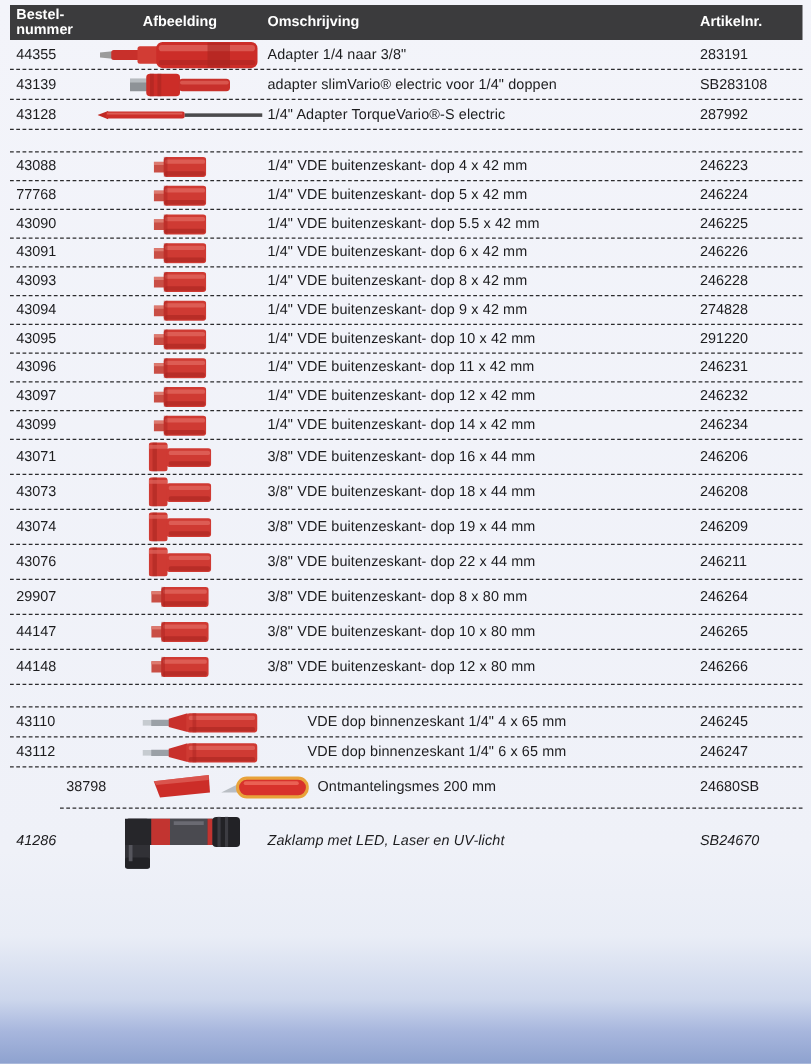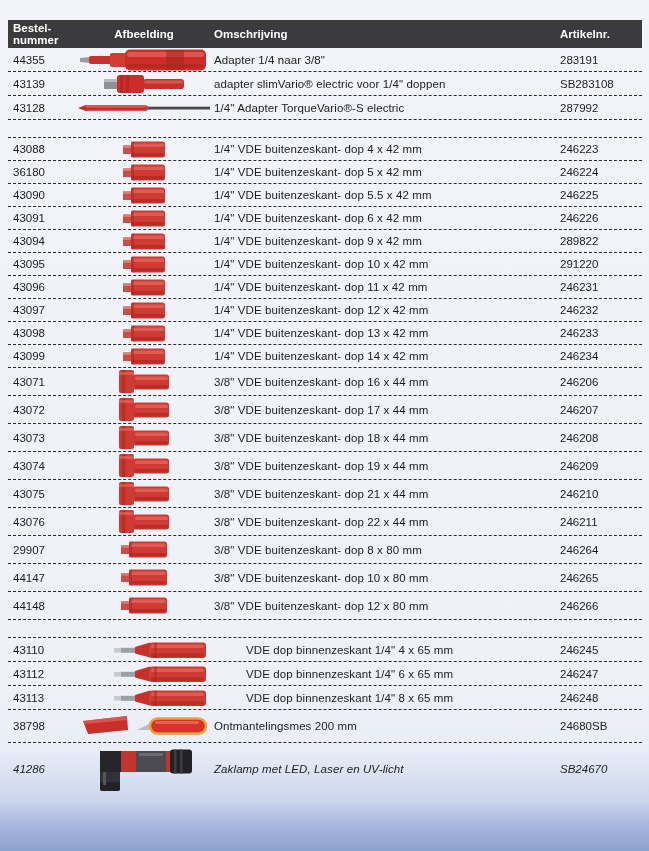--- a/index.html
+++ b/index.html
@@ -3,21 +3,21 @@
 <meta charset="utf-8">
 <style>
   html,body{margin:0;padding:0;}
   body{
     width:649px;height:851px;overflow:hidden;
     font-family:"Liberation Sans", sans-serif;
     background:linear-gradient(to bottom,
       #f3f4fa 0%, #eff1f8 80%, #e9edf6 88%,
       #ccd6ec 94%, #a7b6dd 97%, #8ea2cf 100%);
   }
-  .catalog{position:absolute;left:8px;top:20px;width:634px;}
+  .catalog{position:absolute;left:8px;top:4px;width:634px;}
   
   .thead{
     display:flex;align-items:center;height:28px;
     background:#3b3b3d;color:#ffffff;font-weight:bold;font-size:11.5px;
   }
   .thead .c1{line-height:1.05;}
   
   .c1{width:70px;padding-left:5px;box-sizing:border-box;flex:none;}
   .c2{width:132px;flex:none;display:flex;justify-content:center;align-items:center;}
   .c3{flex:1;padding-left:4px;box-sizing:border-box;}
@@ -28,21 +28,21 @@
     display:flex;align-items:center;
     border-bottom:1px dashed #2b2b2d;
     font-size:11.5px;color:#1c1c1e;
   }
   .row .c2 svg{display:block;}
   .spacer{height:17px;border-bottom:1px dashed #2b2b2d;}
   .group-adapters .row{height:23px;}
   .group-sockets-quarter-42mm .row{height:22px;}
   .group-sockets-three-eighth .row{height:27px;}
   .group-hex-bit-sockets .row{height:23px;gap:16px;}
-  .group-stripping-knife .row{height:32px;}
+  .group-stripping-knife .row{height:32px;margin-left:40px;}
   .group-flashlight .row{height:52px;border-bottom:none;font-style:italic;}
   .desc{letter-spacing:.1px;}
 </style>
 </head>
 <body>
 
 <div class="catalog">
   <div class="thead">
     <div class="c1">Bestel-nummer</div>
     <div class="c2">Afbeelding</div>
@@ -111,21 +111,21 @@
     <rect x="9" y="2.5" width="32" height="3.5" rx="1.5" fill="#e0655d" opacity="0.8"></rect>
     <rect x="9" y="12" width="32" height="3.5" rx="1.5" fill="#a8241f" opacity="0.6"></rect>
     <rect x="8" y="0.5" width="3" height="16" fill="#a8241f" opacity="0.45"></rect>
   </svg>
 </div>
     <div class="c3 desc">1/4" VDE buitenzeskant- dop 4 x 42 mm</div>
     <div class="c4">246223</div>
   </div>
 
   <div class="row">
-    <div class="c1">36180</div>
+    <div class="c1">77768</div>
     <div class="c2">
   <svg width="42" height="17" viewBox="0 0 42 17">
     <rect x="0" y="4.5" width="9" height="8.5" fill="#c94e45"></rect>
     <rect x="0" y="4.5" width="9" height="2.5" fill="#dd7a6f"></rect>
     <rect x="8" y="0.5" width="34" height="16" rx="2.5" fill="#cf3a33"></rect>
     <rect x="9" y="2.5" width="32" height="3.5" rx="1.5" fill="#e0655d" opacity="0.8"></rect>
     <rect x="9" y="12" width="32" height="3.5" rx="1.5" fill="#a8241f" opacity="0.6"></rect>
     <rect x="8" y="0.5" width="3" height="16" fill="#a8241f" opacity="0.45"></rect>
   </svg>
 </div>
@@ -159,35 +159,50 @@
     <rect x="9" y="2.5" width="32" height="3.5" rx="1.5" fill="#e0655d" opacity="0.8"></rect>
     <rect x="9" y="12" width="32" height="3.5" rx="1.5" fill="#a8241f" opacity="0.6"></rect>
     <rect x="8" y="0.5" width="3" height="16" fill="#a8241f" opacity="0.45"></rect>
   </svg>
 </div>
     <div class="c3 desc">1/4" VDE buitenzeskant- dop 6 x 42 mm</div>
     <div class="c4">246226</div>
   </div>
 
 
+  <div class="row">
+    <div class="c1">43093</div>
+    <div class="c2">
+  <svg width="42" height="17" viewBox="0 0 42 17">
+    <rect x="0" y="4.5" width="9" height="8.5" fill="#c94e45"></rect>
+    <rect x="0" y="4.5" width="9" height="2.5" fill="#dd7a6f"></rect>
+    <rect x="8" y="0.5" width="34" height="16" rx="2.5" fill="#cf3a33"></rect>
+    <rect x="9" y="2.5" width="32" height="3.5" rx="1.5" fill="#e0655d" opacity="0.8"></rect>
+    <rect x="9" y="12" width="32" height="3.5" rx="1.5" fill="#a8241f" opacity="0.6"></rect>
+    <rect x="8" y="0.5" width="3" height="16" fill="#a8241f" opacity="0.45"></rect>
+  </svg>
+</div>
+    <div class="c3 desc">1/4" VDE buitenzeskant- dop 8 x 42 mm</div>
+    <div class="c4">246228</div>
+  </div>
 
   <div class="row">
     <div class="c1">43094</div>
     <div class="c2">
   <svg width="42" height="17" viewBox="0 0 42 17">
     <rect x="0" y="4.5" width="9" height="8.5" fill="#c94e45"></rect>
     <rect x="0" y="4.5" width="9" height="2.5" fill="#dd7a6f"></rect>
     <rect x="8" y="0.5" width="34" height="16" rx="2.5" fill="#cf3a33"></rect>
     <rect x="9" y="2.5" width="32" height="3.5" rx="1.5" fill="#e0655d" opacity="0.8"></rect>
     <rect x="9" y="12" width="32" height="3.5" rx="1.5" fill="#a8241f" opacity="0.6"></rect>
     <rect x="8" y="0.5" width="3" height="16" fill="#a8241f" opacity="0.45"></rect>
   </svg>
 </div>
     <div class="c3 desc">1/4" VDE buitenzeskant- dop 9 x 42 mm</div>
-    <div class="c4">289822</div>
+    <div class="c4">274828</div>
   </div>
 
   <div class="row">
     <div class="c1">43095</div>
     <div class="c2">
   <svg width="42" height="17" viewBox="0 0 42 17">
     <rect x="0" y="4.5" width="9" height="8.5" fill="#c94e45"></rect>
     <rect x="0" y="4.5" width="9" height="2.5" fill="#dd7a6f"></rect>
     <rect x="8" y="0.5" width="34" height="16" rx="2.5" fill="#cf3a33"></rect>
     <rect x="9" y="2.5" width="32" height="3.5" rx="1.5" fill="#e0655d" opacity="0.8"></rect>
@@ -224,35 +239,20 @@
     <rect x="8" y="0.5" width="34" height="16" rx="2.5" fill="#cf3a33"></rect>
     <rect x="9" y="2.5" width="32" height="3.5" rx="1.5" fill="#e0655d" opacity="0.8"></rect>
     <rect x="9" y="12" width="32" height="3.5" rx="1.5" fill="#a8241f" opacity="0.6"></rect>
     <rect x="8" y="0.5" width="3" height="16" fill="#a8241f" opacity="0.45"></rect>
   </svg>
 </div>
     <div class="c3 desc">1/4" VDE buitenzeskant- dop 12 x 42 mm</div>
     <div class="c4">246232</div>
   </div>
 
-  <div class="row">
-    <div class="c1">43098</div>
-    <div class="c2">
-  <svg width="42" height="17" viewBox="0 0 42 17">
-    <rect x="0" y="4.5" width="9" height="8.5" fill="#c94e45"></rect>
-    <rect x="0" y="4.5" width="9" height="2.5" fill="#dd7a6f"></rect>
-    <rect x="8" y="0.5" width="34" height="16" rx="2.5" fill="#cf3a33"></rect>
-    <rect x="9" y="2.5" width="32" height="3.5" rx="1.5" fill="#e0655d" opacity="0.8"></rect>
-    <rect x="9" y="12" width="32" height="3.5" rx="1.5" fill="#a8241f" opacity="0.6"></rect>
-    <rect x="8" y="0.5" width="3" height="16" fill="#a8241f" opacity="0.45"></rect>
-  </svg>
-</div>
-    <div class="c3 desc">1/4" VDE buitenzeskant- dop 13 x 42 mm</div>
-    <div class="c4">246233</div>
-  </div>
 
   <div class="row">
     <div class="c1">43099</div>
     <div class="c2">
   <svg width="42" height="17" viewBox="0 0 42 17">
     <rect x="0" y="4.5" width="9" height="8.5" fill="#c94e45"></rect>
     <rect x="0" y="4.5" width="9" height="2.5" fill="#dd7a6f"></rect>
     <rect x="8" y="0.5" width="34" height="16" rx="2.5" fill="#cf3a33"></rect>
     <rect x="9" y="2.5" width="32" height="3.5" rx="1.5" fill="#e0655d" opacity="0.8"></rect>
     <rect x="9" y="12" width="32" height="3.5" rx="1.5" fill="#a8241f" opacity="0.6"></rect>
@@ -273,83 +273,53 @@
     <rect x="0" y="3" width="15" height="3" fill="#e0655d" opacity="0.7"></rect>
     <rect x="14" y="5.5" width="36" height="15" rx="2.5" fill="#cf3a33"></rect>
     <rect x="16" y="7.5" width="33" height="3.5" rx="1.5" fill="#e0655d" opacity="0.8"></rect>
     <rect x="16" y="16" width="33" height="3.5" rx="1.5" fill="#a8241f" opacity="0.6"></rect>
   </svg>
 </div>
     <div class="c3 desc">3/8" VDE buitenzeskant- dop 16 x 44 mm</div>
     <div class="c4">246206</div>
   </div>
 
-  <div class="row">
-    <div class="c1">43072</div>
+
+  <div class="row">
+    <div class="c1">43073</div>
     <div class="c2">
   <svg width="50" height="25" viewBox="0 0 50 25">
     <rect x="0" y="1" width="15" height="23" rx="2" fill="#cf3a33"></rect>
     <rect x="3" y="1" width="3.5" height="23" fill="#a8241f" opacity="0.55"></rect>
     <rect x="0" y="3" width="15" height="3" fill="#e0655d" opacity="0.7"></rect>
     <rect x="14" y="5.5" width="36" height="15" rx="2.5" fill="#cf3a33"></rect>
     <rect x="16" y="7.5" width="33" height="3.5" rx="1.5" fill="#e0655d" opacity="0.8"></rect>
     <rect x="16" y="16" width="33" height="3.5" rx="1.5" fill="#a8241f" opacity="0.6"></rect>
   </svg>
 </div>
-    <div class="c3 desc">3/8" VDE buitenzeskant- dop 17 x 44 mm</div>
-    <div class="c4">246207</div>
-  </div>
-
-  <div class="row">
-    <div class="c1">43073</div>
+    <div class="c3 desc">3/8" VDE buitenzeskant- dop 18 x 44 mm</div>
+    <div class="c4">246208</div>
+  </div>
+
+  <div class="row">
+    <div class="c1">43074</div>
     <div class="c2">
   <svg width="50" height="25" viewBox="0 0 50 25">
     <rect x="0" y="1" width="15" height="23" rx="2" fill="#cf3a33"></rect>
     <rect x="3" y="1" width="3.5" height="23" fill="#a8241f" opacity="0.55"></rect>
     <rect x="0" y="3" width="15" height="3" fill="#e0655d" opacity="0.7"></rect>
     <rect x="14" y="5.5" width="36" height="15" rx="2.5" fill="#cf3a33"></rect>
     <rect x="16" y="7.5" width="33" height="3.5" rx="1.5" fill="#e0655d" opacity="0.8"></rect>
     <rect x="16" y="16" width="33" height="3.5" rx="1.5" fill="#a8241f" opacity="0.6"></rect>
   </svg>
 </div>
-    <div class="c3 desc">3/8" VDE buitenzeskant- dop 18 x 44 mm</div>
-    <div class="c4">246208</div>
-  </div>
-
-  <div class="row">
-    <div class="c1">43074</div>
-    <div class="c2">
-  <svg width="50" height="25" viewBox="0 0 50 25">
-    <rect x="0" y="1" width="15" height="23" rx="2" fill="#cf3a33"></rect>
-    <rect x="3" y="1" width="3.5" height="23" fill="#a8241f" opacity="0.55"></rect>
-    <rect x="0" y="3" width="15" height="3" fill="#e0655d" opacity="0.7"></rect>
-    <rect x="14" y="5.5" width="36" height="15" rx="2.5" fill="#cf3a33"></rect>
-    <rect x="16" y="7.5" width="33" height="3.5" rx="1.5" fill="#e0655d" opacity="0.8"></rect>
-    <rect x="16" y="16" width="33" height="3.5" rx="1.5" fill="#a8241f" opacity="0.6"></rect>
-  </svg>
-</div>
     <div class="c3 desc">3/8" VDE buitenzeskant- dop 19 x 44 mm</div>
     <div class="c4">246209</div>
   </div>
 
-  <div class="row">
-    <div class="c1">43075</div>
-    <div class="c2">
-  <svg width="50" height="25" viewBox="0 0 50 25">
-    <rect x="0" y="1" width="15" height="23" rx="2" fill="#cf3a33"></rect>
-    <rect x="3" y="1" width="3.5" height="23" fill="#a8241f" opacity="0.55"></rect>
-    <rect x="0" y="3" width="15" height="3" fill="#e0655d" opacity="0.7"></rect>
-    <rect x="14" y="5.5" width="36" height="15" rx="2.5" fill="#cf3a33"></rect>
-    <rect x="16" y="7.5" width="33" height="3.5" rx="1.5" fill="#e0655d" opacity="0.8"></rect>
-    <rect x="16" y="16" width="33" height="3.5" rx="1.5" fill="#a8241f" opacity="0.6"></rect>
-  </svg>
-</div>
-    <div class="c3 desc">3/8" VDE buitenzeskant- dop 21 x 44 mm</div>
-    <div class="c4">246210</div>
-  </div>
 
   <div class="row">
     <div class="c1">43076</div>
     <div class="c2">
   <svg width="50" height="25" viewBox="0 0 50 25">
     <rect x="0" y="1" width="15" height="23" rx="2" fill="#cf3a33"></rect>
     <rect x="3" y="1" width="3.5" height="23" fill="#a8241f" opacity="0.55"></rect>
     <rect x="0" y="3" width="15" height="3" fill="#e0655d" opacity="0.7"></rect>
     <rect x="14" y="5.5" width="36" height="15" rx="2.5" fill="#cf3a33"></rect>
     <rect x="16" y="7.5" width="33" height="3.5" rx="1.5" fill="#e0655d" opacity="0.8"></rect>
@@ -437,36 +407,20 @@
     <rect x="35" y="1.5" width="57" height="15.5" rx="3" fill="#cf3a33"></rect>
     <rect x="37" y="3.5" width="53" height="3.5" rx="1.5" fill="#e0655d" opacity="0.8"></rect>
     <rect x="37" y="12.5" width="53" height="3.5" rx="1.5" fill="#a8241f" opacity="0.6"></rect>
     <rect x="40" y="1.5" width="3" height="15.5" fill="#a8241f" opacity="0.45"></rect>
   </svg>
 </div>
     <div class="c3 desc">VDE dop binnenzeskant  1/4" 6 x 65 mm</div>
     <div class="c4">246247</div>
   </div>
 
-  <div class="row">
-    <div class="c1">43113</div>
-    <div class="c2">
-  <svg width="92" height="18" viewBox="0 0 92 18">
-    <rect x="0" y="7" width="8" height="4.5" fill="#c6cbd0"></rect>
-    <rect x="7" y="6.8" width="15" height="5" fill="#9aa0a6"></rect>
-    <polygon points="21,6 36,1.5 36,16.5 21,12.5" fill="#c8302b"></polygon>
-    <rect x="35" y="1.5" width="57" height="15.5" rx="3" fill="#cf3a33"></rect>
-    <rect x="37" y="3.5" width="53" height="3.5" rx="1.5" fill="#e0655d" opacity="0.8"></rect>
-    <rect x="37" y="12.5" width="53" height="3.5" rx="1.5" fill="#a8241f" opacity="0.6"></rect>
-    <rect x="40" y="1.5" width="3" height="15.5" fill="#a8241f" opacity="0.45"></rect>
-  </svg>
-</div>
-    <div class="c3 desc">VDE dop binnenzeskant  1/4" 8 x 65 mm</div>
-    <div class="c4">246248</div>
-  </div>
 </div>
       <div class="group group-stripping-knife">
   <div class="row">
     <div class="c1">38798</div>
     <div class="c2">
   <svg width="126" height="22" viewBox="0 0 126 22">
     <polygon points="2,6 46,1 47,15 7,19" fill="#cc2d28"></polygon>
     <polygon points="2,6 46,1 46,5 4,9" fill="#e0655d" opacity="0.7"></polygon>
     <polygon points="56,15 70,8 70,15" fill="#b9bec4"></polygon>
     <rect x="69" y="3.5" width="56" height="15" rx="7.5" fill="#d8322c" stroke="#e8a33a" stroke-width="2.5"></rect>

